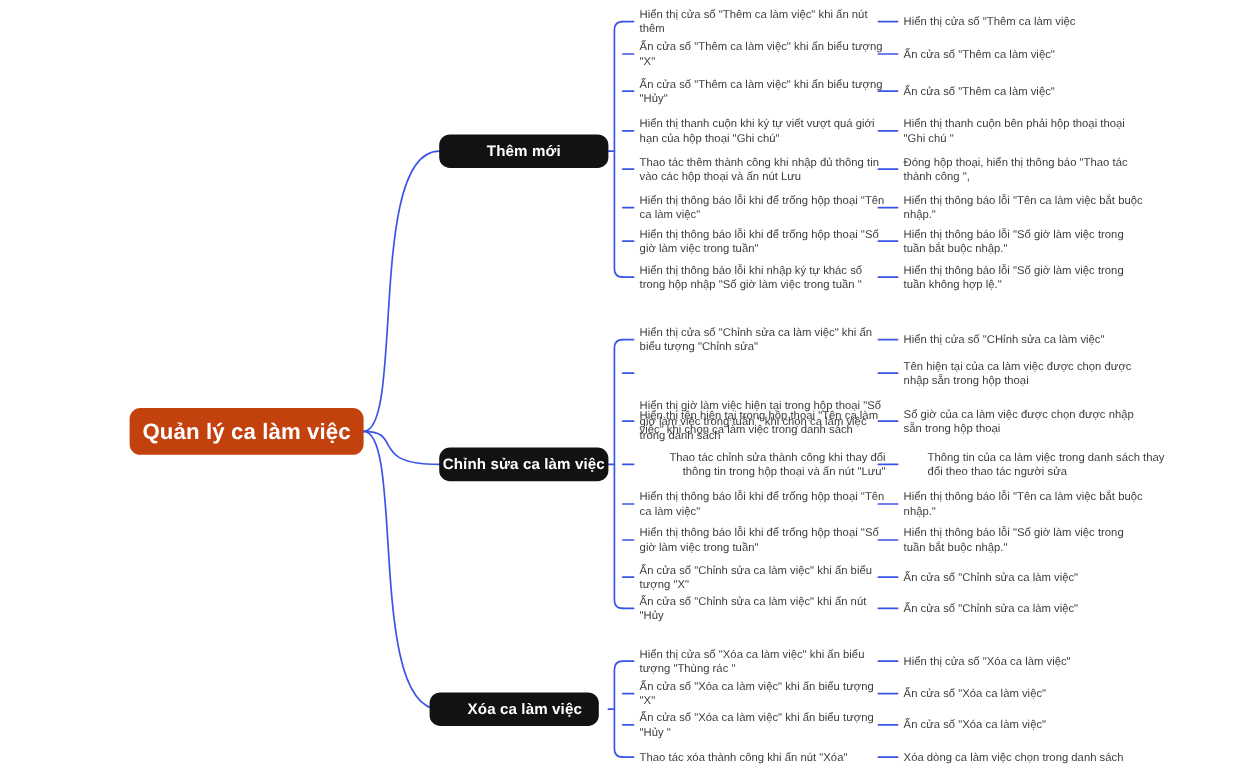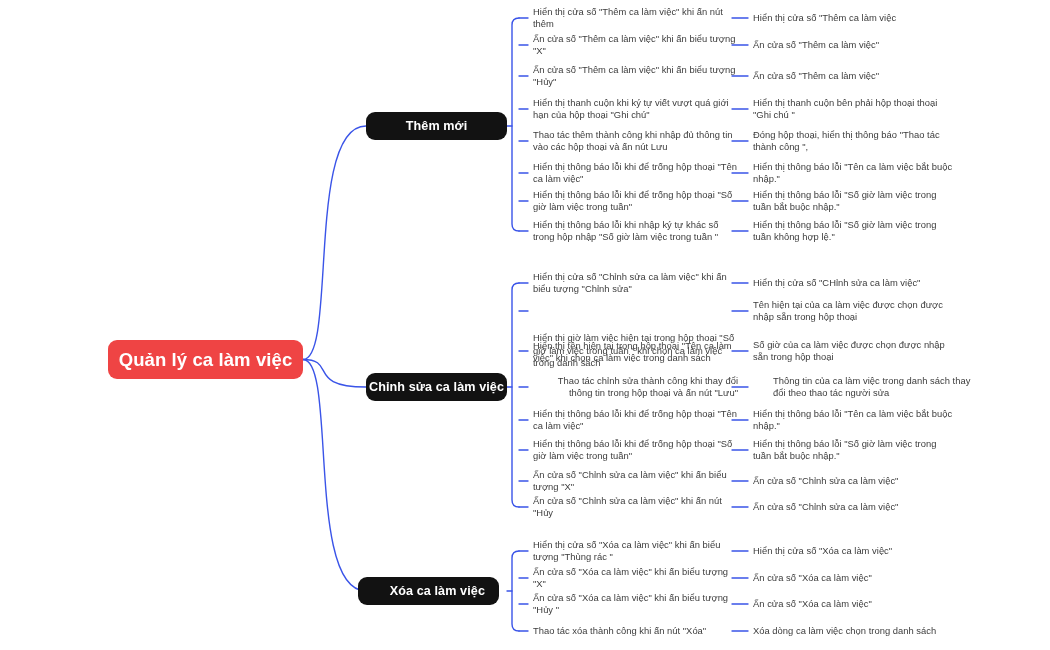--- a/index.html
+++ b/index.html
@@ -27,21 +27,21 @@
     top: 0;
     width: 1050px;
     height: 650px;
     pointer-events: none;
   }
   .node {
     position: absolute;
     box-sizing: border-box;
   }
   .root-node {
-    background: #ef4444;
+    background: #c2410c;
     color: #ffffff;
     border-radius: 9px;
     display: flex;
     align-items: center;
     justify-content: center;
     font-size: 18.5px;
     font-weight: 700;
     letter-spacing: 0.1px;
     white-space: nowrap;
     padding: 0 16px;

